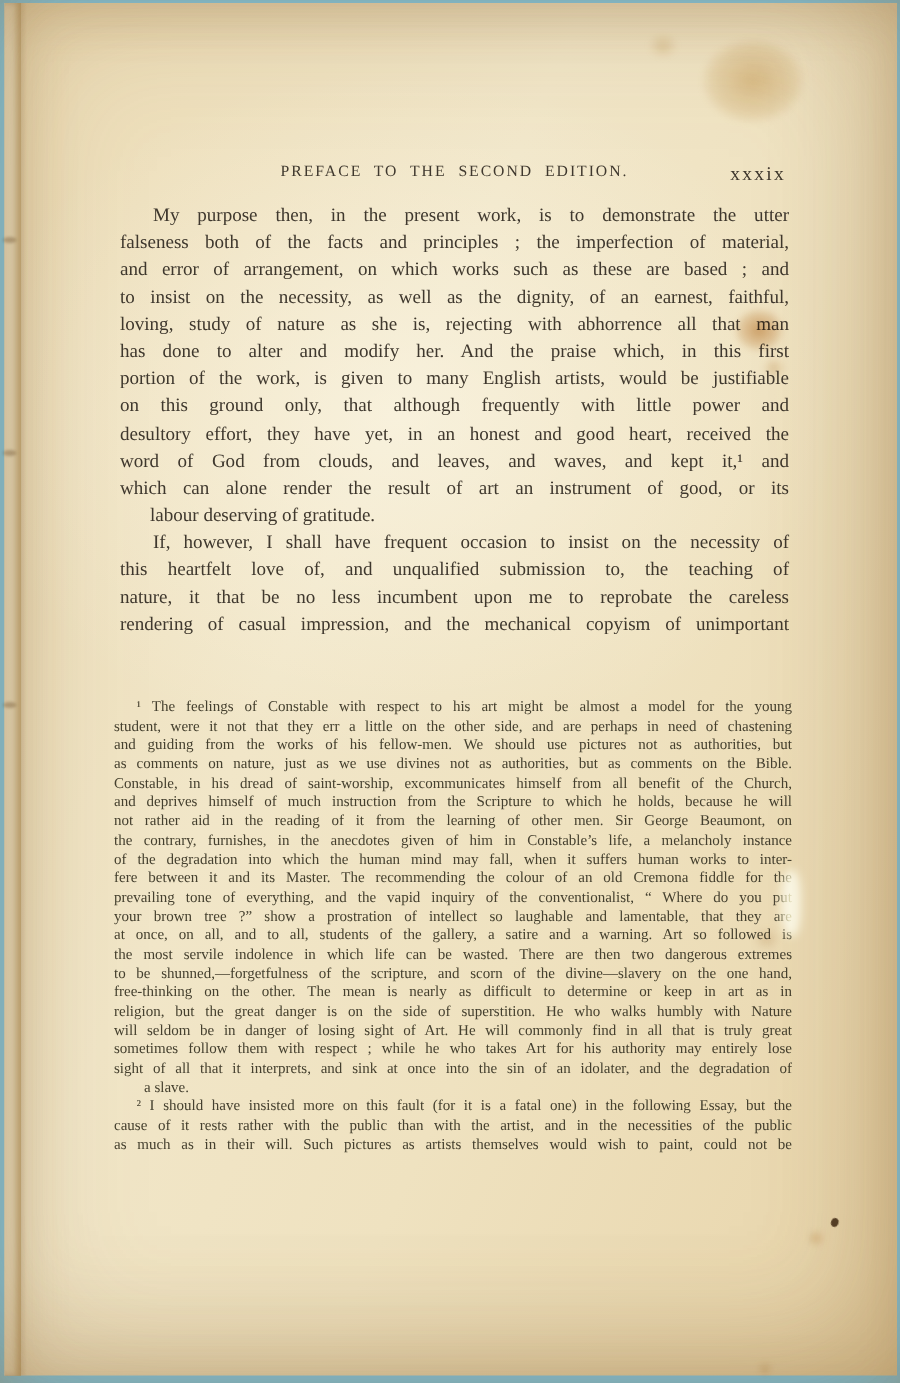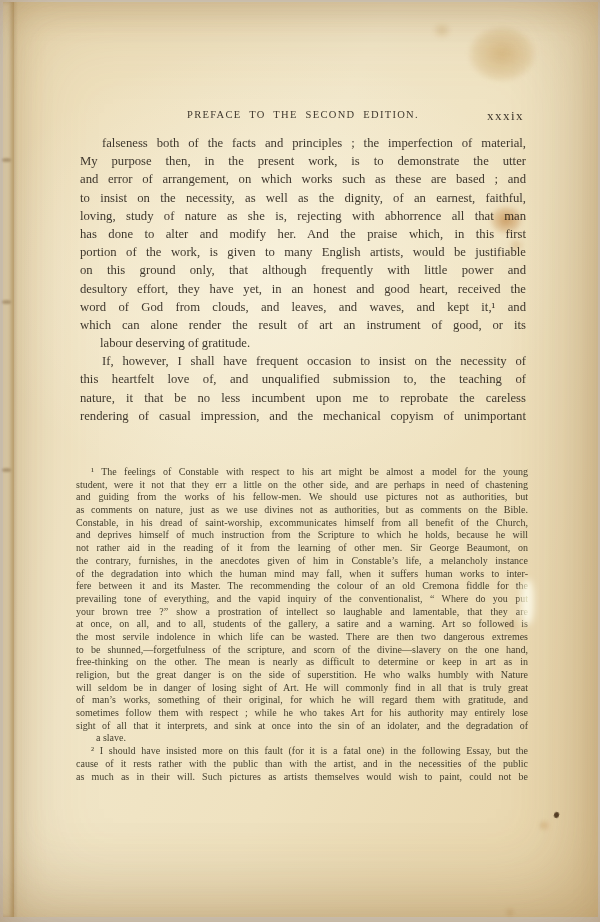--- a/index.html
+++ b/index.html
@@ -1,20 +1,20 @@
 <!DOCTYPE html>
 <html style="--color-paper: #efe2c0; --color-ink: #3f382e; --color-ink-footnote: #45402f; --color-stain: #bc7422;"><head>
 <meta charset="utf-8">
 <style>
   html, body { margin: 0; padding: 0; background: #111; }
   .scan {
     position: relative;
     width: 600px;
     height: 922px;
-    background: #e5e5e5;
+    background: #7dd3fc;
     overflow: hidden;
     font-family: "Liberation Serif", serif;
   }
   .paper {
     position: absolute;
     left: 3px; top: 2px; right: 2px; bottom: 5px;
     background:
       radial-gradient(ellipse 420px 330px at 44% 30%, rgba(255,252,240,0.50), rgba(255,250,232,0) 70%),
       linear-gradient(115deg, #ecdcb6 0%, #f1e6c8 38%, #efe2c0 62%, #e8d5ab 96%);
   }
@@ -142,22 +142,22 @@
   <div class="nick" style="top:468px"></div>
   <div class="crease-left"></div>
 
   <div class="header">
     <span class="running-title">PREFACE TO THE SECOND EDITION.</span>
     <span class="page-number">xxxix</span>
   </div>
 
   <div class="body-block">
     <div class="para" data-last-align="left">
+        <div class="line">My purpose then, in the present work, is to demonstrate the utter</div>
         <div class="line">falseness both of the facts and principles ; the imperfection of material,</div>
-        <div class="line">My purpose then, in the present work, is to demonstrate the utter</div>
         <div class="line">and error of arrangement, on which works such as these are based ; and</div>
         <div class="line">to insist on the necessity, as well as the dignity, of an earnest, faithful,</div>
         <div class="line">loving, study of nature as she is, rejecting with abhorrence all that man</div>
         <div class="line">has done to alter and modify her.  And the praise which, in this first</div>
         <div class="line">portion of the work, is given to many English artists, would be justifiable</div>
         <div class="line">on this ground only, that although frequently with little power and</div>
         <div class="line">desultory effort, they have yet, in an honest and good heart, received the</div>
         <div class="line">word of God from clouds, and leaves, and waves, and kept it,¹ and</div>
         <div class="line">which can alone render the result of art an instrument of good, or its</div>
         <div class="line">labour deserving of gratitude.</div>
@@ -183,21 +183,20 @@
         <div class="line">of the degradation into which the human mind may fall, when it suffers human works to inter-</div>
         <div class="line">fere between it and its Master.  The recommending the colour of an old Cremona fiddle for the</div>
         <div class="line">prevailing tone of everything, and the vapid inquiry of the conventionalist, “ Where do you put</div>
         <div class="line">your brown tree ?” show a prostration of intellect so laughable and lamentable, that they are</div>
         <div class="line">at once, on all, and to all, students of the gallery, a satire and a warning.  Art so followed is</div>
         <div class="line">the most servile indolence in which life can be wasted.  There are then two dangerous extremes</div>
         <div class="line">to be shunned,—forgetfulness of the scripture, and scorn of the divine—slavery on the one hand,</div>
         <div class="line">free-thinking on the other.  The mean is nearly as difficult to determine or keep in art as in</div>
         <div class="line">religion, but the great danger is on the side of superstition.  He who walks humbly with Nature</div>
         <div class="line">will seldom be in danger of losing sight of Art.  He will commonly find in all that is truly great</div>
-        <div class="line">of man’s works, something of their original, for which he will regard them with gratitude, and</div>
         <div class="line">sometimes follow them with respect ; while he who takes Art for his authority may entirely lose</div>
         <div class="line">sight of all that it interprets, and sink at once into the sin of an idolater, and the degradation of</div>
         <div class="line">a slave.</div>
       </div>
     <div class="para" data-last-align="justify">
         <div class="line">² I should have insisted more on this fault (for it is a fatal one) in the following Essay, but the</div>
         <div class="line">cause of it rests rather with the public than with the artist, and in the necessities of the public</div>
         <div class="line">as much as in their will.  Such pictures as artists themselves would wish to paint, could not be</div>
       </div>
   </div>

